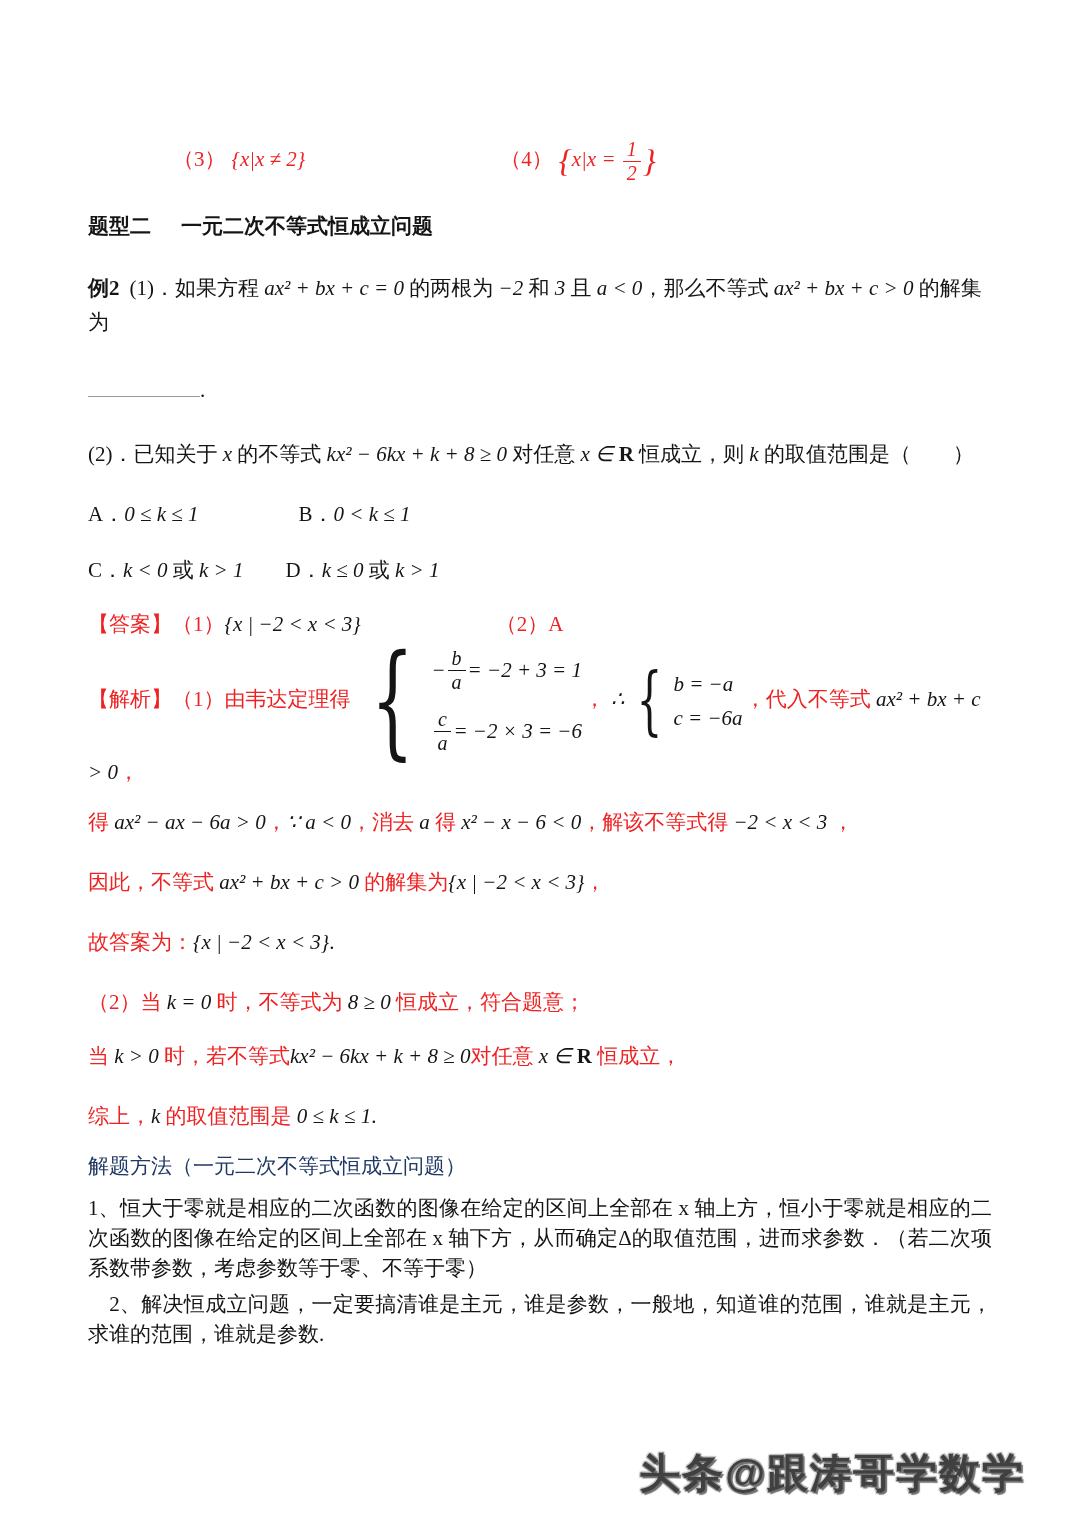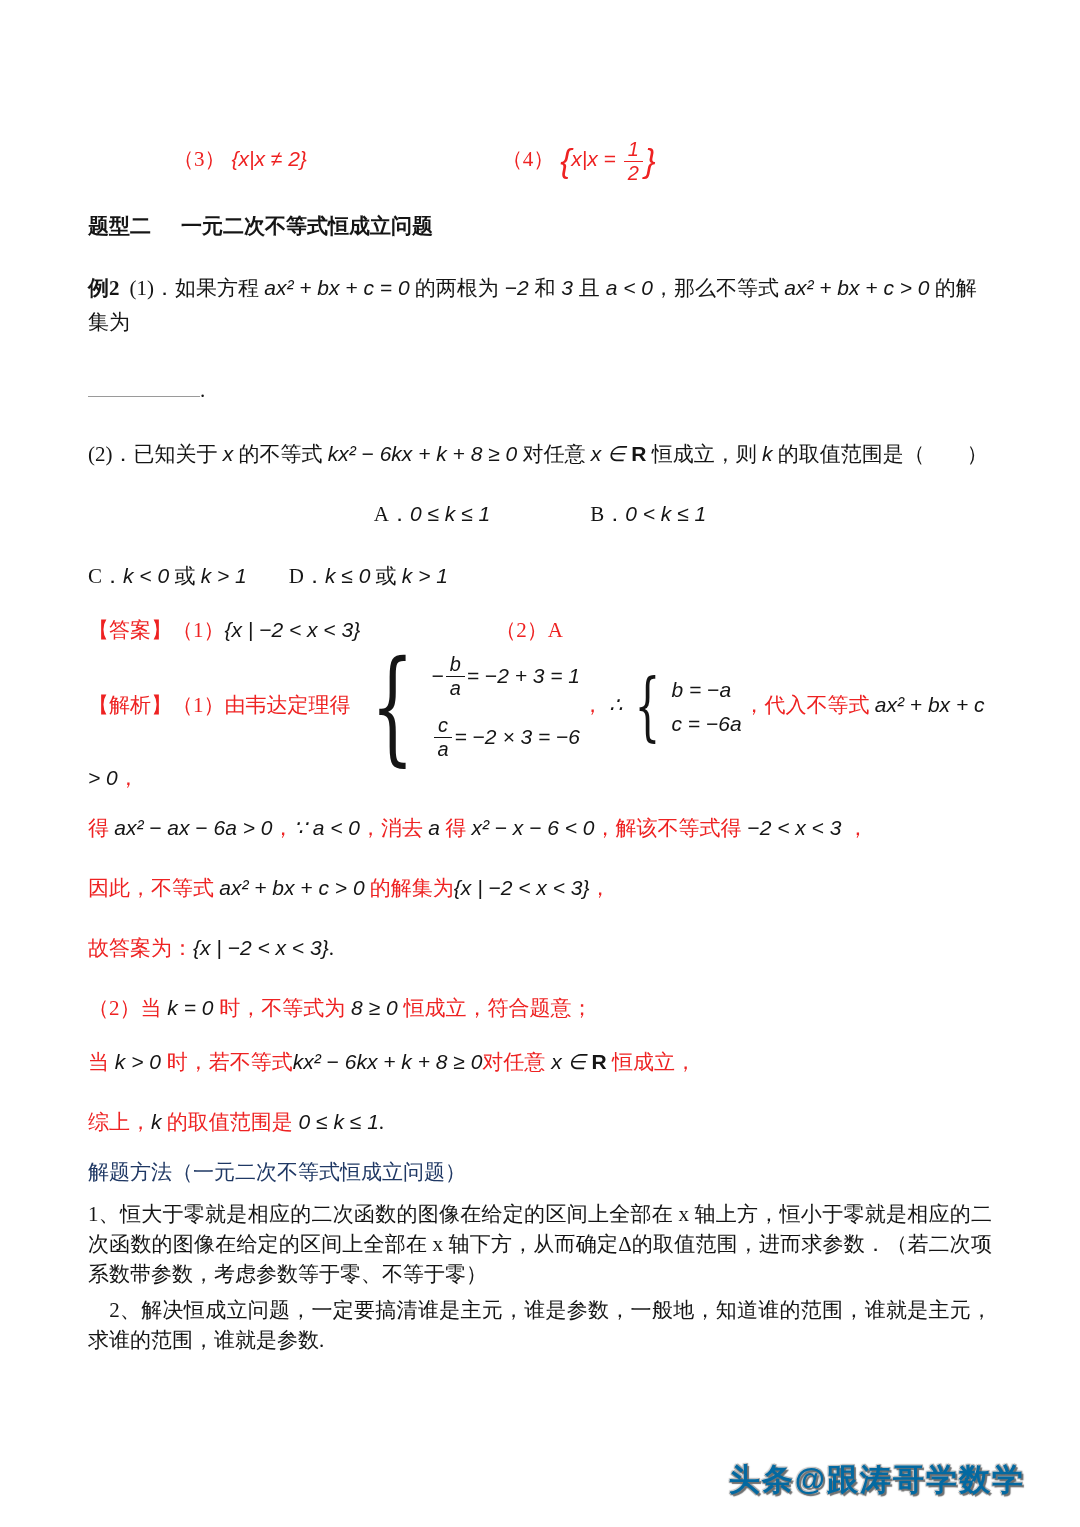--- a/index.html
+++ b/index.html
@@ -21,21 +21,21 @@
     position:absolute;top:0;left:0;right:0;
     padding:138px 88px 0 88px;
     box-sizing:border-box;
   }
   .line{
     font-size:21px;
     line-height:34px;
     white-space:normal;
   }
   .cn{font-family:"Liberation Serif","DejaVu Serif",serif;font-style:normal;}
-  .math{font-family:Liberation Sans, sans-serif;font-style:italic;}
+  .math{font-family:Liberation Serif, serif;font-style:italic;}
   .mbold{font-style:normal;font-weight:bold;}
   .red{color:var(--red);}
   .navy{color:var(--navy);}
   .bold{font-weight:bold;}
   .sp{display:inline-block;height:1px;}
   .blank{
     display:inline-block;
     border-bottom:1px solid #9a9a9a;
     height:1.05em;
     vertical-align:baseline;
@@ -67,42 +67,42 @@
   }
   .stack-col{display:inline-flex;flex-direction:column;}
   .stack-row{display:inline-flex;align-items:center;white-space:nowrap;}
   .para{
     line-height:30px;
     text-align:justify;
   }
   .watermark{
     position:absolute;
     right:55px;bottom:26px;
-    font-size:31px;
+    font-size:41px;
     font-weight:bold;
     letter-spacing:2px;
-    color:#0369a1;
+    color:#404040;
     text-shadow:2px 2px 1px #6f6f6f,-1px -1px 1px #c9c9c9,1px -1px 1px #9a9a9a,-1px 1px 1px #9a9a9a;
     font-family:"Liberation Sans","DejaVu Sans",sans-serif;
   }
 </style>
 </head>
 <body>
 
 <div class="page">
   <div class="doc" id="doc">
       <div class="line" style="margin-bottom: 24px;"><span class="sp" style="width: 85px;"></span><span class="cn red">（3）</span><span class="sp" style="width: 6px;"></span><span class="math red">{x|x ≠ 2}</span><span class="sp" style="width: 195px;"></span><span class="cn red">（4）</span><span class="sp" style="width: 6px;"></span><span class="math red" style="font-size: 1.55em; vertical-align: middle;">{</span><span class="math red">x|x = </span><span class="frac math red">
           <span class="num">1</span>
           <span class="den">2</span>
         </span><span class="math red" style="font-size: 1.55em; vertical-align: middle;">}</span></div>
       <div class="line" style="margin-bottom: 28px;"><span class="cn bold">题型二</span><span class="sp" style="width: 30px;"></span><span class="cn bold">一元二次不等式恒成立问题</span></div>
       <div class="line" style="margin-bottom: 34px;"><span class="cn bold">例2</span><span class="sp" style="width: 10px;"></span><span class="cn">(1)．如果方程 </span><span class="math">ax² + bx + c = 0</span><span class="cn"> 的两根为</span><span class="math"> −2 </span><span class="cn">和</span><span class="math"> 3 </span><span class="cn">且</span><span class="math"> a &lt; 0</span><span class="cn">，那么不等式 </span><span class="math">ax² + bx + c &gt; 0</span><span class="cn"> 的解集为</span></div>
       <div class="line" style="margin-bottom: 30px;"><span class="blank" style="width: 112px;"></span><span class="cn">.</span></div>
       <div class="line" style="margin-bottom: 26px; margin-top: 21px;"><span class="cn">(2)．已知关于 </span><span class="math">x</span><span class="cn"> 的不等式 </span><span class="math">kx² − 6kx + k + 8 ≥ 0</span><span class="cn"> 对任意 </span><span class="math">x ∈ </span><span class="math mbold">R</span><span class="cn"> 恒成立，则 </span><span class="math">k</span><span class="cn"> 的取值范围是（　　）</span></div>
-      <div class="line" style="margin-bottom: 28px; text-align: center;"><span class="cn">A．</span><span class="math">0 ≤ k ≤ 1</span><span class="sp" style="width: 100px;"></span><span class="cn">B．</span><span class="math">0 &lt; k ≤ 1</span></div>
+      <div class="line" style="margin-bottom: 22px;"><span class="cn">A．</span><span class="math">0 ≤ k ≤ 1</span><span class="sp" style="width: 100px;"></span><span class="cn">B．</span><span class="math">0 &lt; k ≤ 1</span></div>
       <div class="line" style="margin-bottom: 20px;"><span class="cn">C．</span><span class="math">k &lt; 0</span><span class="cn"> 或 </span><span class="math">k &gt; 1</span><span class="sp" style="width: 42px;"></span><span class="cn">D．</span><span class="math">k ≤ 0</span><span class="cn"> 或 </span><span class="math">k &gt; 1</span></div>
       <div class="line" style="margin-bottom: 6px;"><span class="cn red">【答案】</span><span class="cn red">（1）</span><span class="math">{x | −2 &lt; x &lt; 3}</span><span class="sp" style="width: 135px;"></span><span class="cn red">（2）A</span></div>
       <div class="line" style="margin-bottom: 16px;"><span class="cn red">【解析】</span><span class="cn red">（1）由韦达定理得</span><span class="stack-wrap">
           <span class="brace" style="font-size: 124px;">{</span>
           <span class="stack-col" style="gap: 14px;">
             <span class="stack-row">
               <span class="math">−</span>
               <span class="frac math">
                 <span class="num">b</span>
                 <span class="den">a</span>

